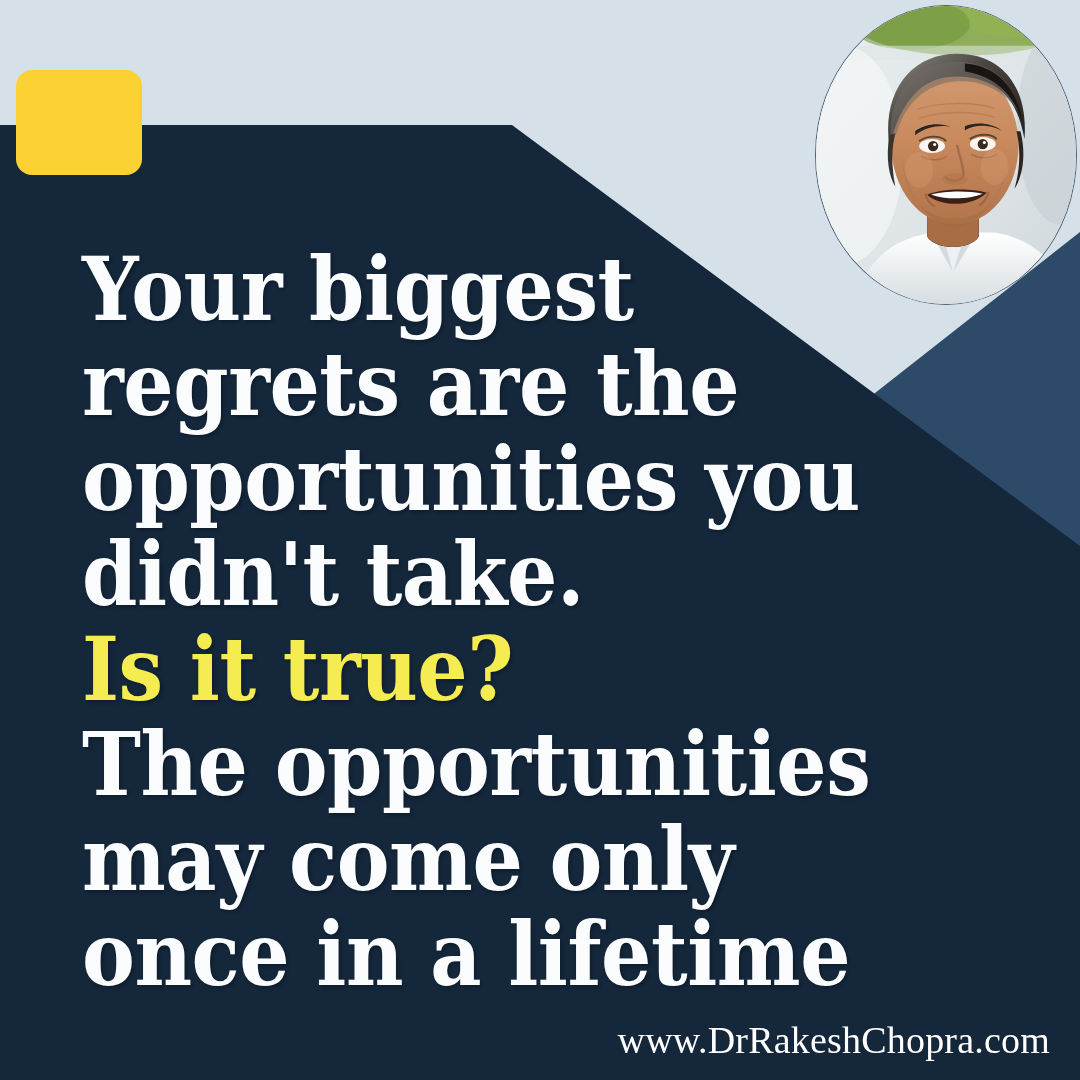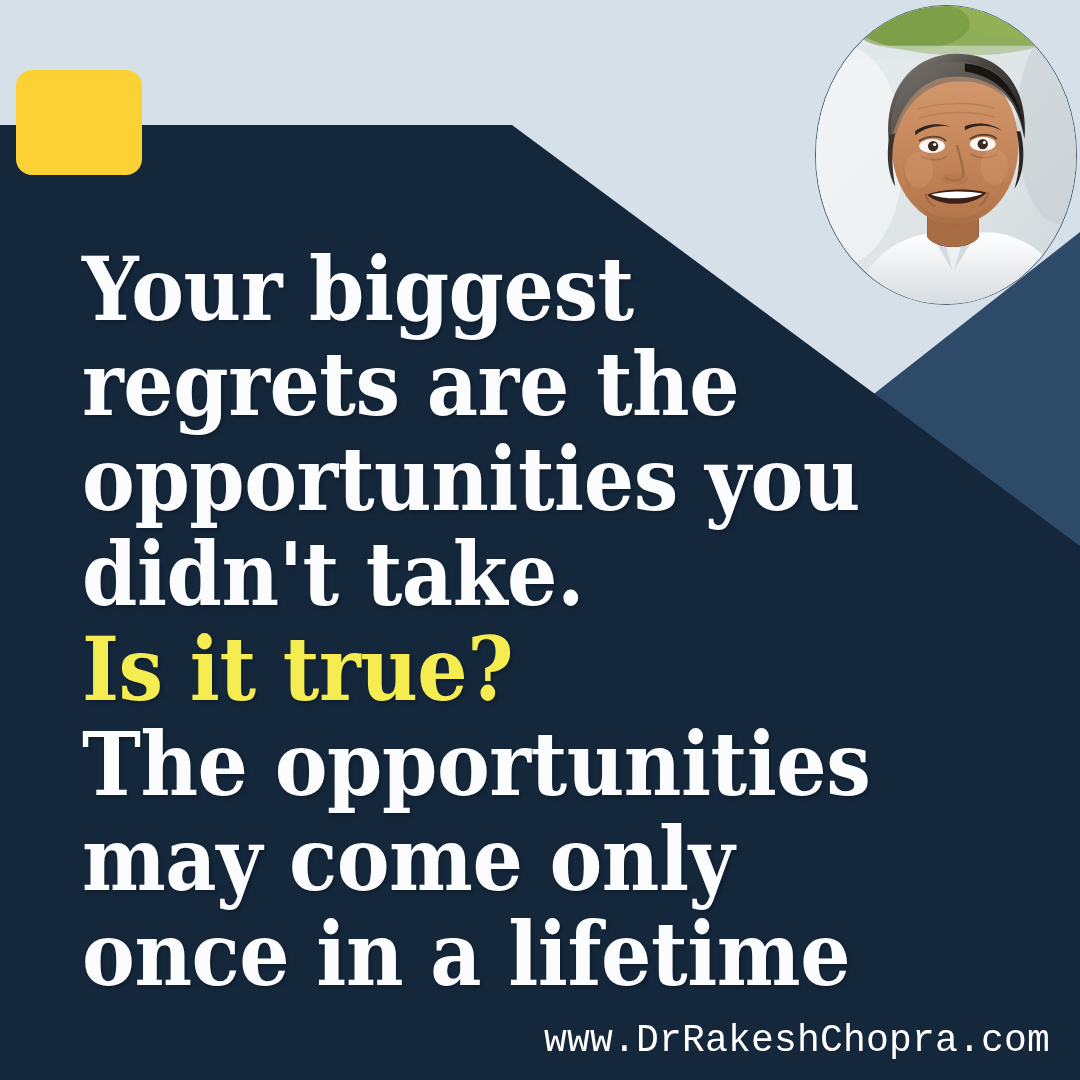--- a/index.html
+++ b/index.html
@@ -73,21 +73,21 @@
   }
   .quote-line.accent {
     color: #F5EC52;
   }
 
   
   #website {
     position: absolute;
     right: 30px;
     bottom: 18px;
-    font-family: Liberation Mono, monospace;
+    font-family: Liberation Serif, serif;
     font-weight: 400;
     font-size: 38px;
     letter-spacing: 0.2px;
     color: #ffffff;
     white-space: nowrap;
   }
 </style>
 </head>
 <body>
 

